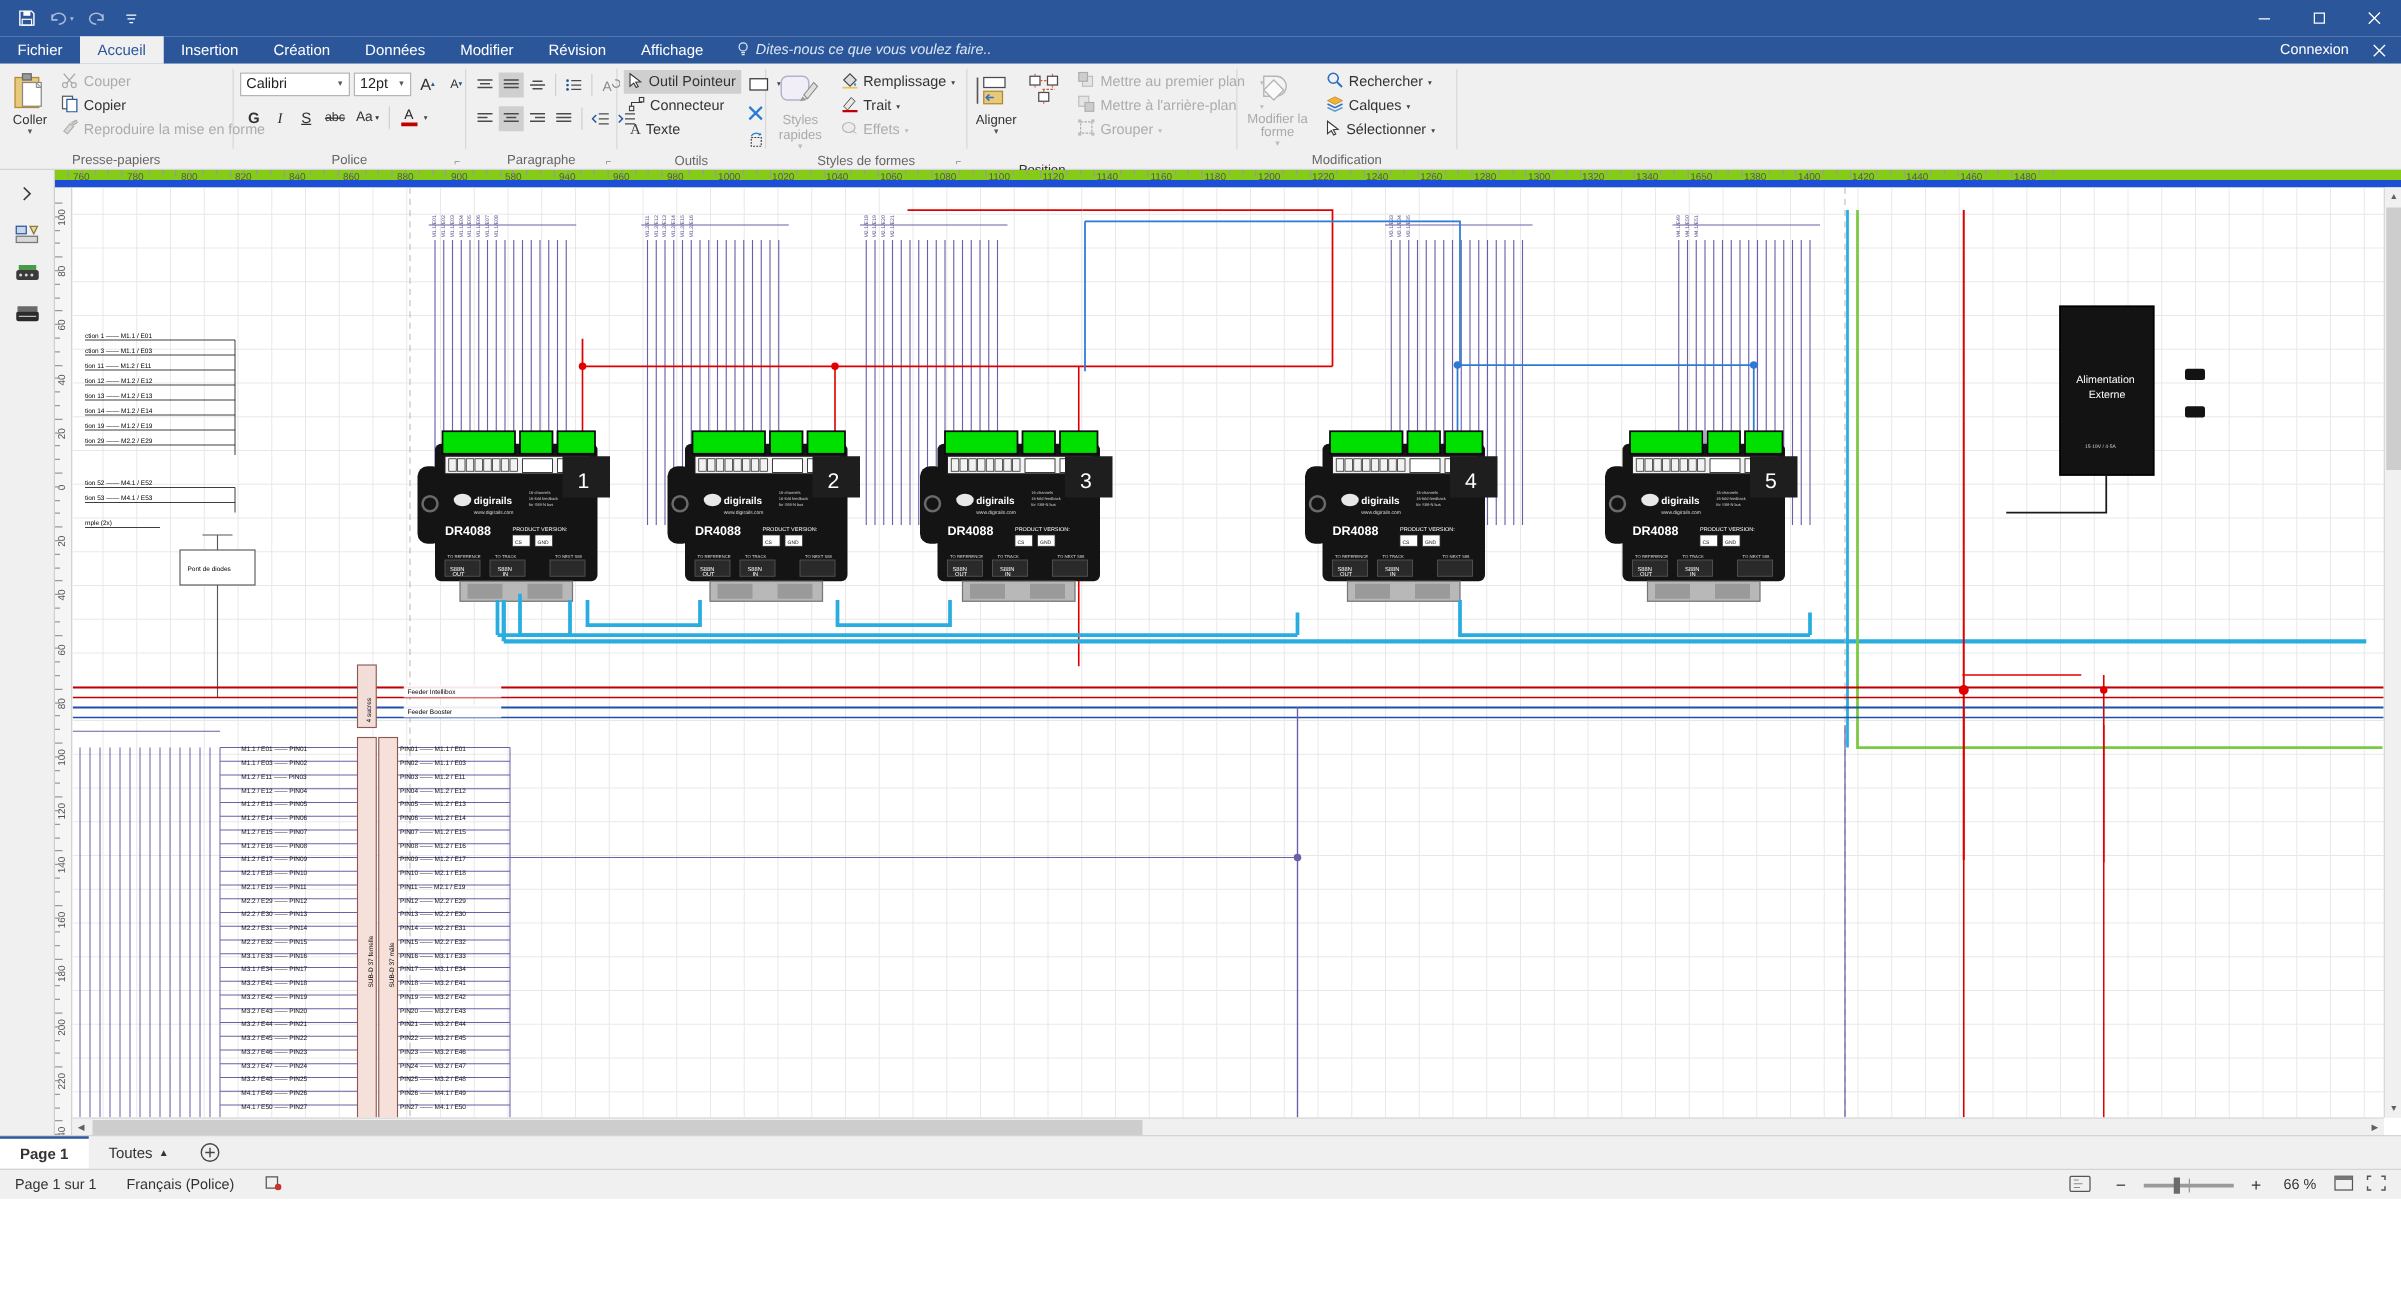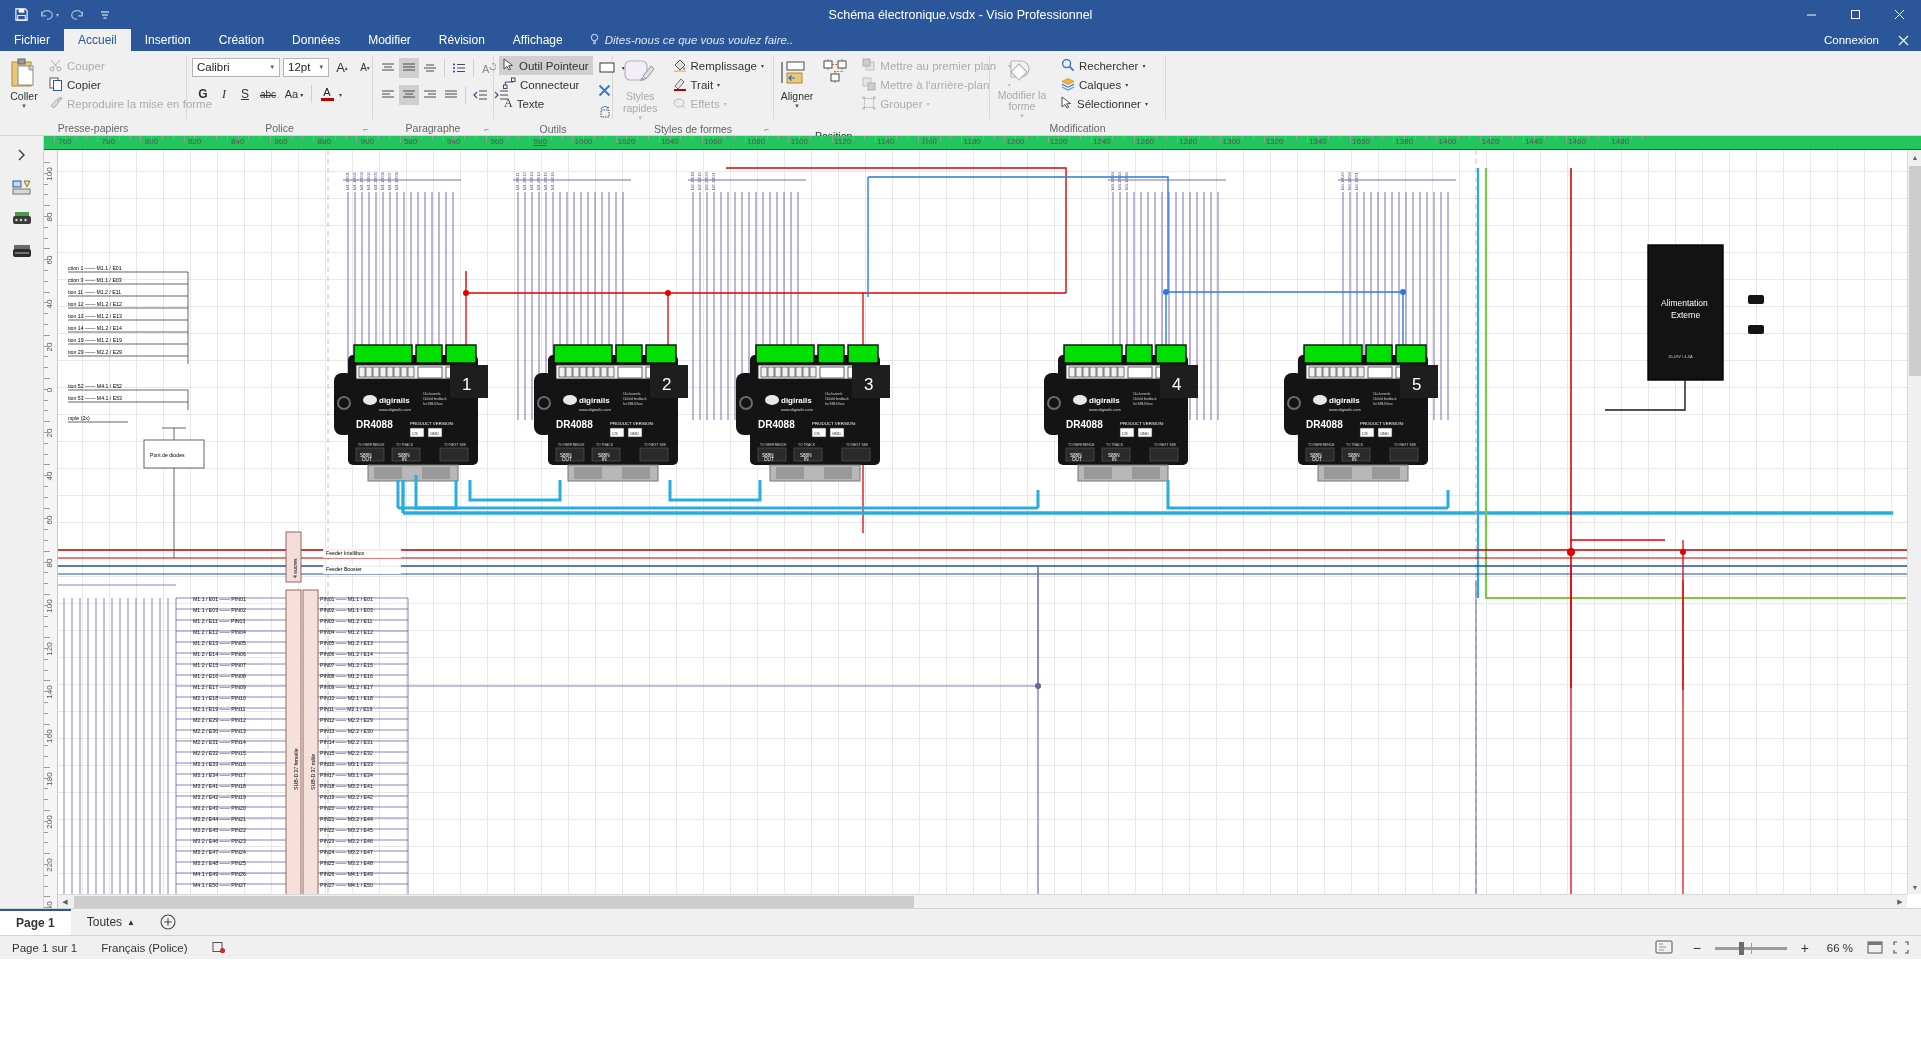--- a/index.html
+++ b/index.html
@@ -91,22 +91,22 @@
   .vsep { width: 1px; height: 18px; background: #d0d0d0; margin: 0 3px; }
   
   #workarea { position: relative; height: 772px; background: #fff; display: flex; }
   #leftstrip {
     width: 44px; background: #f0f0f0; border-right: 1px solid #cfcfcf;
     display: flex; flex-direction: column; align-items: center; padding-top: 4px; gap: 2px;
   }
   .strip-icon { width: 34px; height: 30px; display: flex; align-items: center; justify-content: center; cursor: pointer; }
   #canvas-wrap { flex: 1; position: relative; overflow: hidden; background: #fff; }
   
-  #hruler { position: absolute; left: 0; top: 0; right: 0; height: 14px; background: #22c55e;
-            border-bottom: 1px solid #1d4ed8; overflow: hidden; }
+  #hruler { position: absolute; left: 0; top: 0; right: 0; height: 14px; background: #84cc16;
+            border-bottom: 6px solid #1d4ed8; overflow: hidden; }
   #vruler { position: absolute; left: 0; top: 14px; bottom: 0; width: 14px; background: #f5f5f5;
             border-right: 1px solid #c8c8c8; overflow: hidden; }
   .htick { position: absolute; top: 0; width: 1px; height: 4px; background: #9a9a9a; }
   .htick.maj { height: 6px; }
   .hlabel { position: absolute; top: 1px; font-size: 8px; color: #555; transform: translateX(-50%); }
   .vlabel { position: absolute; left: 1px; font-size: 8px; color: #555;
             writing-mode: vertical-rl; transform: translateY(-50%) rotate(180deg); }
   .vtick { position: absolute; left: 0; height: 1px; width: 4px; background: #9a9a9a; }
   .vtick.maj { width: 6px; }
   #page {
@@ -177,21 +177,20 @@
           <path d="M15 3 L15 8 L10 8" fill="none" stroke="#a8bad8" stroke-width="1.4"></path>
         </svg>
     </div>
     <div class="qat-btn">
       <svg width="12" height="12" viewBox="0 0 12 12">
           <path d="M2 3h8M3 6h6M4.5 9h3" stroke="#fff" stroke-width="1"></path>
           <path d="M3 7l3 3 3-3" fill="none" stroke="#fff" stroke-width="0"></path>
         </svg>
     </div>
   </div>
-  <div id="title-text">Schéma électronique.vsdx - Visio Professionnel</div>
   <div id="wincontrols">
     <div class="wc">
       <svg width="11" height="11" viewBox="0 0 11 11">
           <path d="M1 6h9" stroke="#fff" stroke-width="1"></path>
         </svg>
     </div>
     <div class="wc">
       <svg width="11" height="11" viewBox="0 0 11 11">
           <rect x="1.5" y="1.5" width="8" height="8" fill="none" stroke="#fff" stroke-width="1"></rect>
         </svg>
@@ -768,21 +767,21 @@
         <div class="hlabel" style="left: 798.6px;">1120</div>
         <div class="htick" style="left: 798.4px;"></div>
         <div class="htick" style="left: 809.2px;"></div>
         <div class="htick" style="left: 820px;"></div>
         <div class="htick maj" style="left: 830.8px;"></div>
         <div class="hlabel" style="left: 841.8px; text-align: center;">1140</div>
         <div class="htick" style="left: 841.6px;"></div>
         <div class="htick" style="left: 852.4px;"></div>
         <div class="htick" style="left: 863.2px;"></div>
         <div class="htick maj" style="left: 874px;"></div>
-        <div class="hlabel" style="left: 885px; font-family: Liberation Serif, serif;">1160</div>
+        <div class="hlabel" style="left: 885px;">1160</div>
         <div class="htick" style="left: 884.8px;"></div>
         <div class="htick" style="left: 895.6px;"></div>
         <div class="htick" style="left: 906.4px;"></div>
         <div class="htick maj" style="left: 917.2px;"></div>
         <div class="hlabel" style="left: 928.2px;">1180</div>
         <div class="htick" style="left: 928px;"></div>
         <div class="htick" style="left: 938.8px;"></div>
         <div class="htick" style="left: 949.6px;"></div>
         <div class="htick maj" style="left: 960.4px;"></div>
         <div class="hlabel" style="left: 971.4px;">1200</div>

